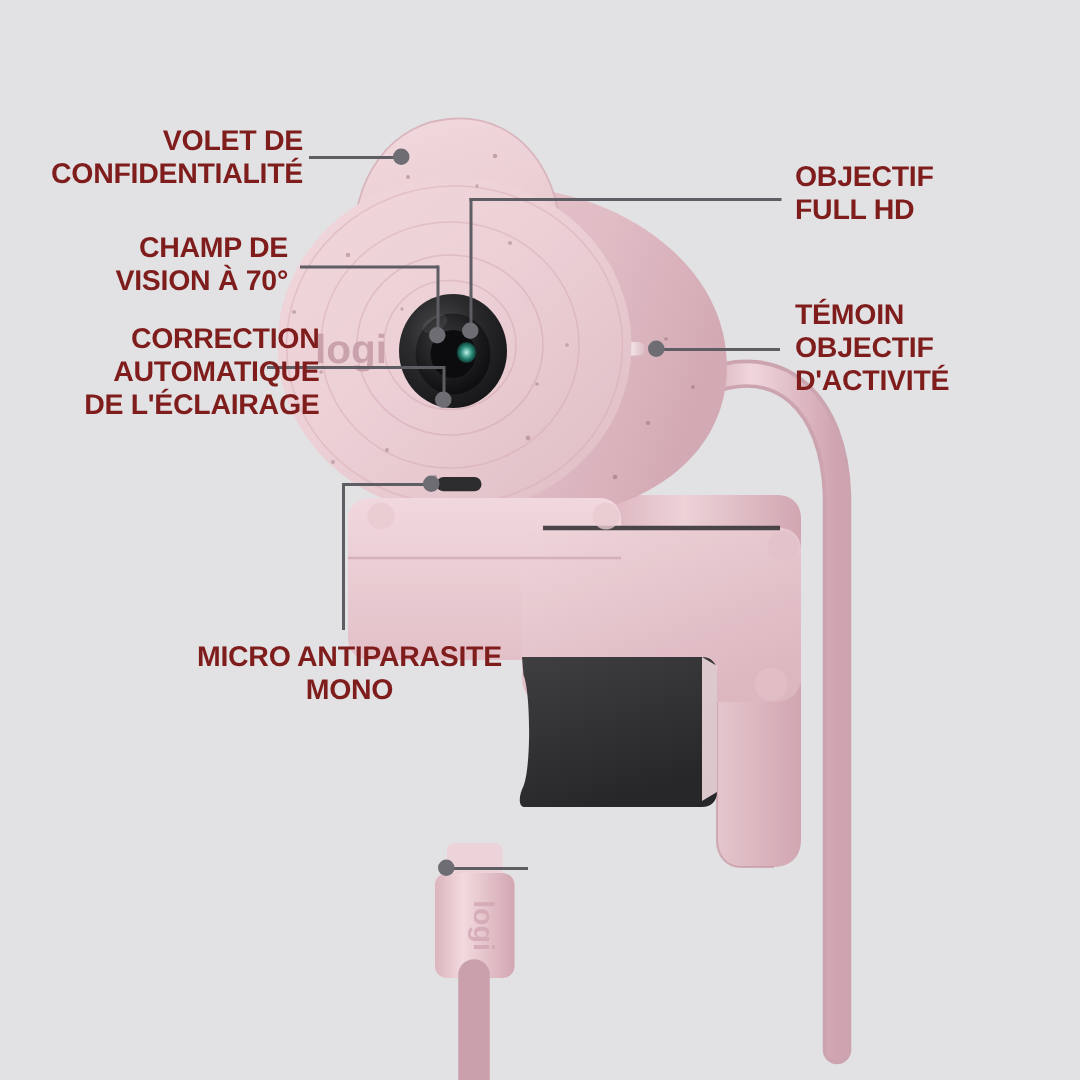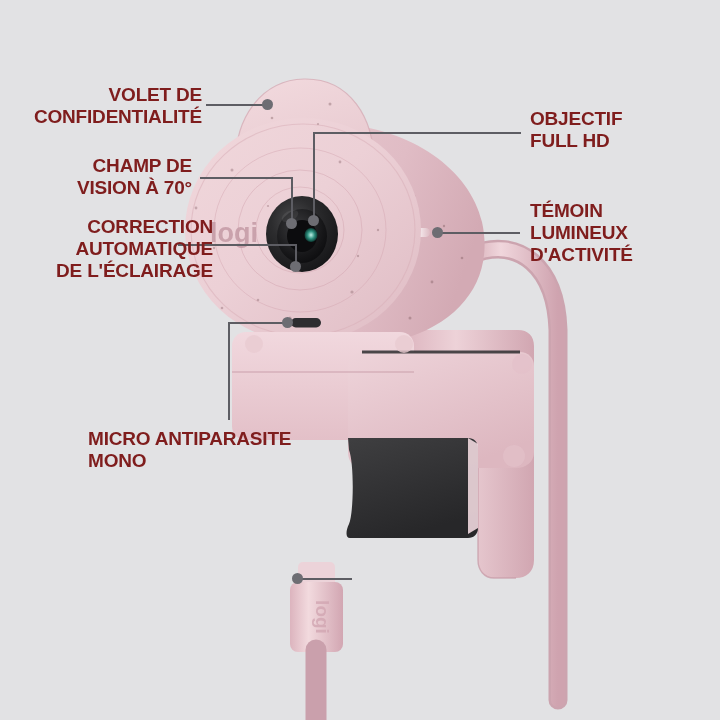--- a/index.html
+++ b/index.html
@@ -22,21 +22,21 @@
     color: #7f1d1d;
     font-weight: bold;
     font-size: 19px;
     line-height: 1.16;
     letter-spacing: -0.2px;
     white-space: pre-line;
     font-stretch: condensed;
   }
   .label.r { text-align: right; }
   .label.l { text-align: left; }
-  .label.c { }
+  .label.c { text-align: center; }
 
   
   .lead {
     position: absolute;
     background: #5d5d63;
   }
   .lead.h { height: 1.6px; }
   .lead.v { width: 1.6px; }
   .dot {
     position: absolute;
@@ -266,20 +266,20 @@
 VISION À 70°</div>
 
   <div class="label r" style="left:0px; top:216px; width:172px;margin-left:41px;">CORRECTION
 AUTOMATIQUE
 DE L'ÉCLAIRAGE</div>
 
   <div class="label l" style="left:530px; top:108px; width:180px;">OBJECTIF
 FULL HD</div>
 
   <div class="label l" style="left:530px; top:200px; width:180px;">TÉMOIN
-LUMINEUX
+OBJECTIF
 D'ACTIVITÉ</div>
 
   <div class="label c" style="left:88px; top:428px; width:290px;">MICRO ANTIPARASITE
 MONO</div>
 
 
 </div>
 
 </body></html>

